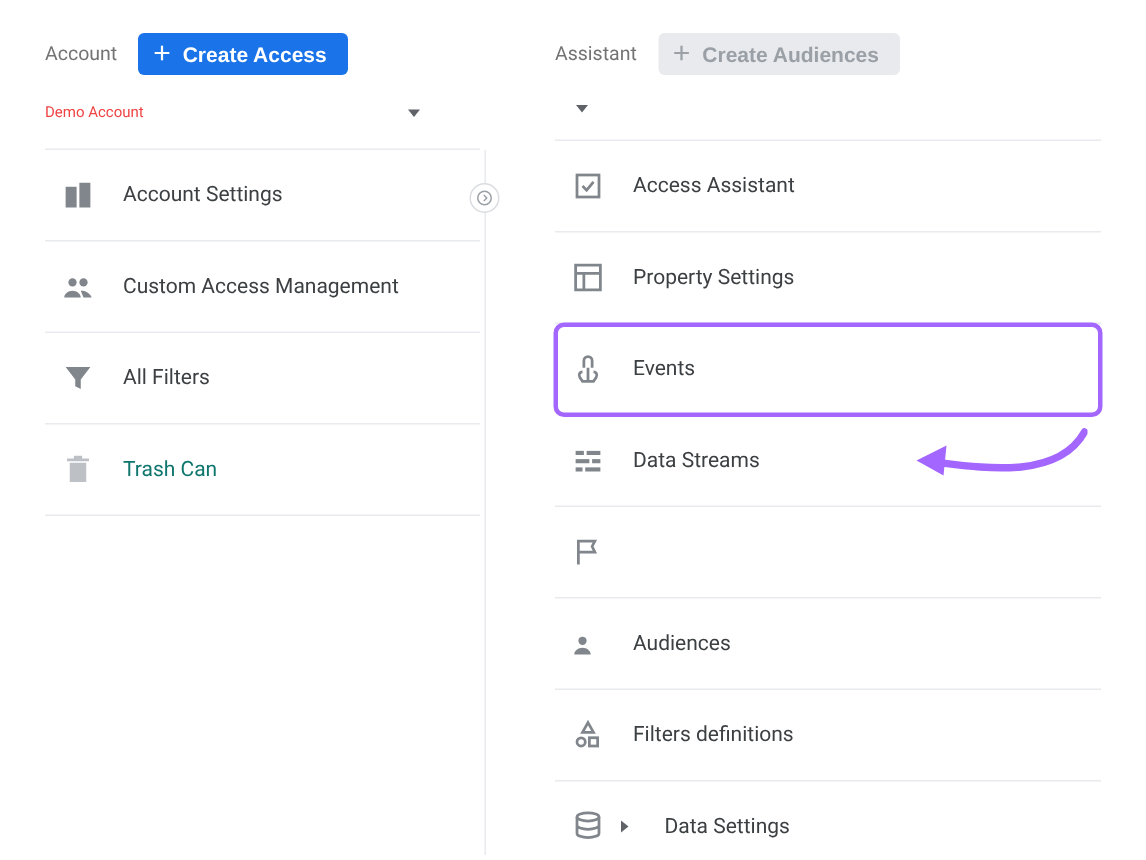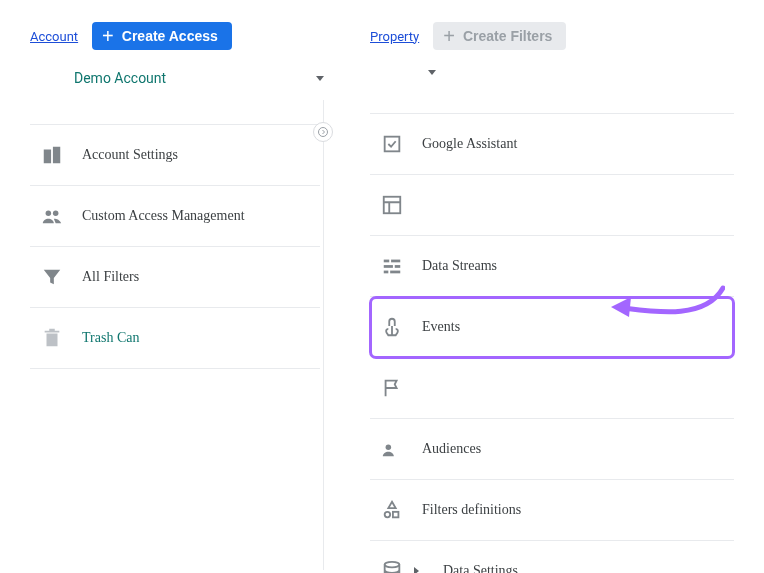--- a/index.html
+++ b/index.html
@@ -24,22 +24,21 @@
 
     .header-row {
       display: flex;
       align-items: center;
       gap: 14px;
       margin-bottom: 14px;
       height: 32px;
     }
     .header-label {
       font-size: 13px;
-      color: #1d4ed8;
-      text-decoration: underline;
+      color: #737373;
     }
     .create-btn {
       display: inline-flex;
       align-items: center;
       gap: 8px;
       background: #1a73e8;
       color: #fff;
       border: none;
       padding: 6px 14px 6px 10px;
       border-radius: 4px;
@@ -56,44 +55,42 @@
     .create-btn .plus {
       font-size: 20px;
       line-height: 14px;
       font-weight: 400;
     }
 
     .selector {
       display: flex;
       align-items: center;
       justify-content: space-between;
-      font-size: 14px;
-      color: #0f766e;
+      font-size: 10px;
+      color: #ef4444;
       cursor: pointer;
       padding: 4px 0 14px 0;
       width: 250px;
-      margin-left: 44px;
     }
     .selector .sel-text {
       white-space: nowrap;
       overflow: hidden;
       text-overflow: ellipsis;
     }
     .caret {
       width: 0; height: 0;
       border-left: 4px solid transparent;
       border-right: 4px solid transparent;
       border-top: 5px solid #5f6368;
       margin-left: 14px;
       flex-shrink: 0;
     }
 
     .menu {
-      margin-top: 24px;
-      font-family: Liberation Serif, serif;
+      margin-top: 4px;
     }
     .menu-item {
       display: flex;
       align-items: center;
       gap: 18px;
       padding: 18px 10px;
       border-bottom: 1px solid #e8eaed;
       cursor: pointer;
       color: #3c4043;
       font-size: 14px;
@@ -215,70 +212,71 @@
               <path d="M6 7h12v14H6zM4 4h16v2H4zm5-2h6v2H9z"></path>
             </svg>
         </span>
         <span class="label">Trash Can</span>
       </div>
     </div>
   </div>
 
   <div class="col col-right">
     <div class="header-row">
-      <span class="header-label">Property</span>
+      <span class="header-label">Assistant</span>
       <button class="create-btn disabled">
         <span class="plus">+</span>
-        <span>Create Filters</span>
+        <span>Create Audiences</span>
       </button>
     </div>
     <div class="selector">
       <span class="caret"></span>
     </div>
 
     <div class="menu">
       <div class="menu-item">
         <span class="ico">
           <svg width="22" height="22" viewBox="0 0 24 24" fill="none" stroke="currentColor" stroke-width="2">
               <rect x="4" y="4" width="16" height="16"></rect>
               <path d="M8 12l3 3 5-6"></path>
             </svg>
         </span>
-        <span class="label">Google Assistant</span>
+        <span class="label">Access Assistant</span>
       </div>
       <div class="menu-item">
         <span class="ico">
           <svg width="22" height="22" viewBox="0 0 24 24" fill="none" stroke="currentColor" stroke-width="2">
               <rect x="3" y="3" width="18" height="18"></rect>
               <path d="M3 9h18M9 9v12"></path>
             </svg>
         </span>
+        <span class="label">Property Settings</span>
+      </div>
+      <div class="menu-item highlighted">
+        <span class="ico">
+          <svg width="22" height="22" viewBox="0 0 24 24" fill="none" stroke="currentColor" stroke-width="2">
+              <path d="M9 11V6a3 3 0 016 0v5"></path>
+              <path d="M12 11v9M8 14c-2 0-3 2-2 4l2 3h8l2-3c1-2 0-4-2-4"></path>
+            </svg>
+        </span>
+        <span class="label">Events</span>
       </div>
       <div class="menu-item">
         <span class="ico">
           <svg width="22" height="22" viewBox="0 0 24 24" fill="currentColor">
               <rect x="3" y="5" width="6" height="3"></rect>
               <rect x="11" y="5" width="10" height="3"></rect>
               <rect x="3" y="11" width="10" height="3"></rect>
               <rect x="15" y="11" width="6" height="3"></rect>
               <rect x="3" y="17" width="5" height="3"></rect>
               <rect x="10" y="17" width="11" height="3"></rect>
             </svg>
         </span>
         <span class="label">Data Streams</span>
       </div>
-      <div class="menu-item highlighted">
-        <span class="ico">
-          <svg width="22" height="22" viewBox="0 0 24 24" fill="none" stroke="currentColor" stroke-width="2">
-              <path d="M9 11V6a3 3 0 016 0v5"></path>
-              <path d="M12 11v9M8 14c-2 0-3 2-2 4l2 3h8l2-3c1-2 0-4-2-4"></path>
-            </svg>
-        </span>
-        <span class="label">Events</span>
-      </div>
       <div class="menu-item">
         <span class="ico">
           <svg width="22" height="22" viewBox="0 0 24 24" fill="none" stroke="currentColor" stroke-width="2">
               <path d="M5 3v18M5 4h12l-2 4 2 4H5"></path>
             </svg>
         </span>
       </div>
       <div class="menu-item">
         <span class="ico">
           <svg width="22" height="22" viewBox="0 0 24 24" fill="currentColor">

